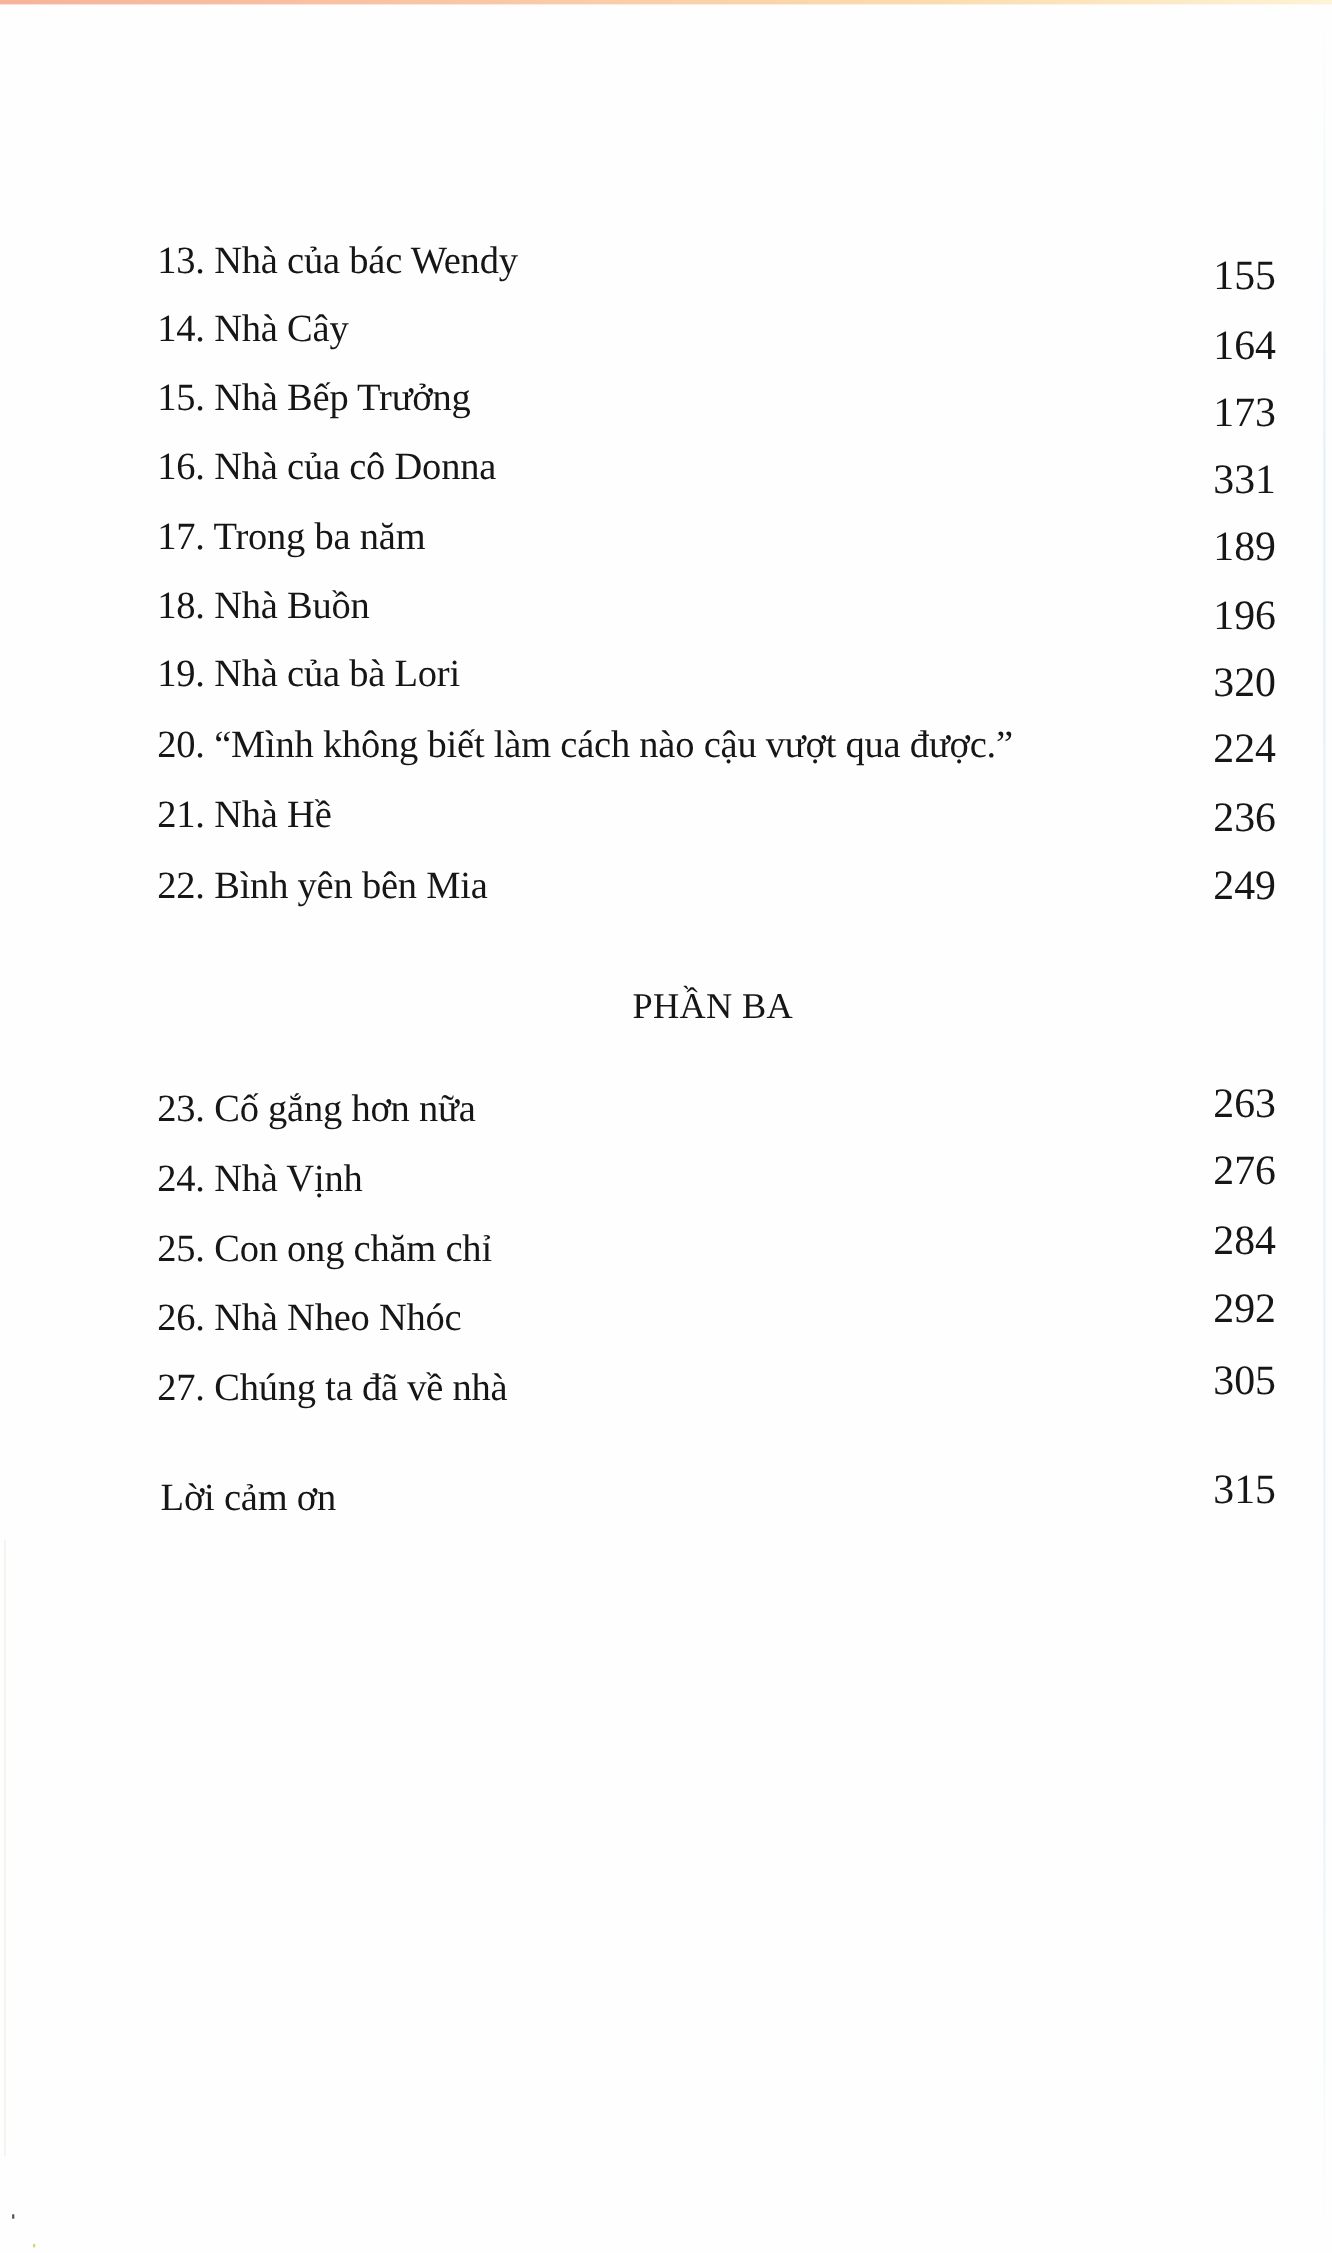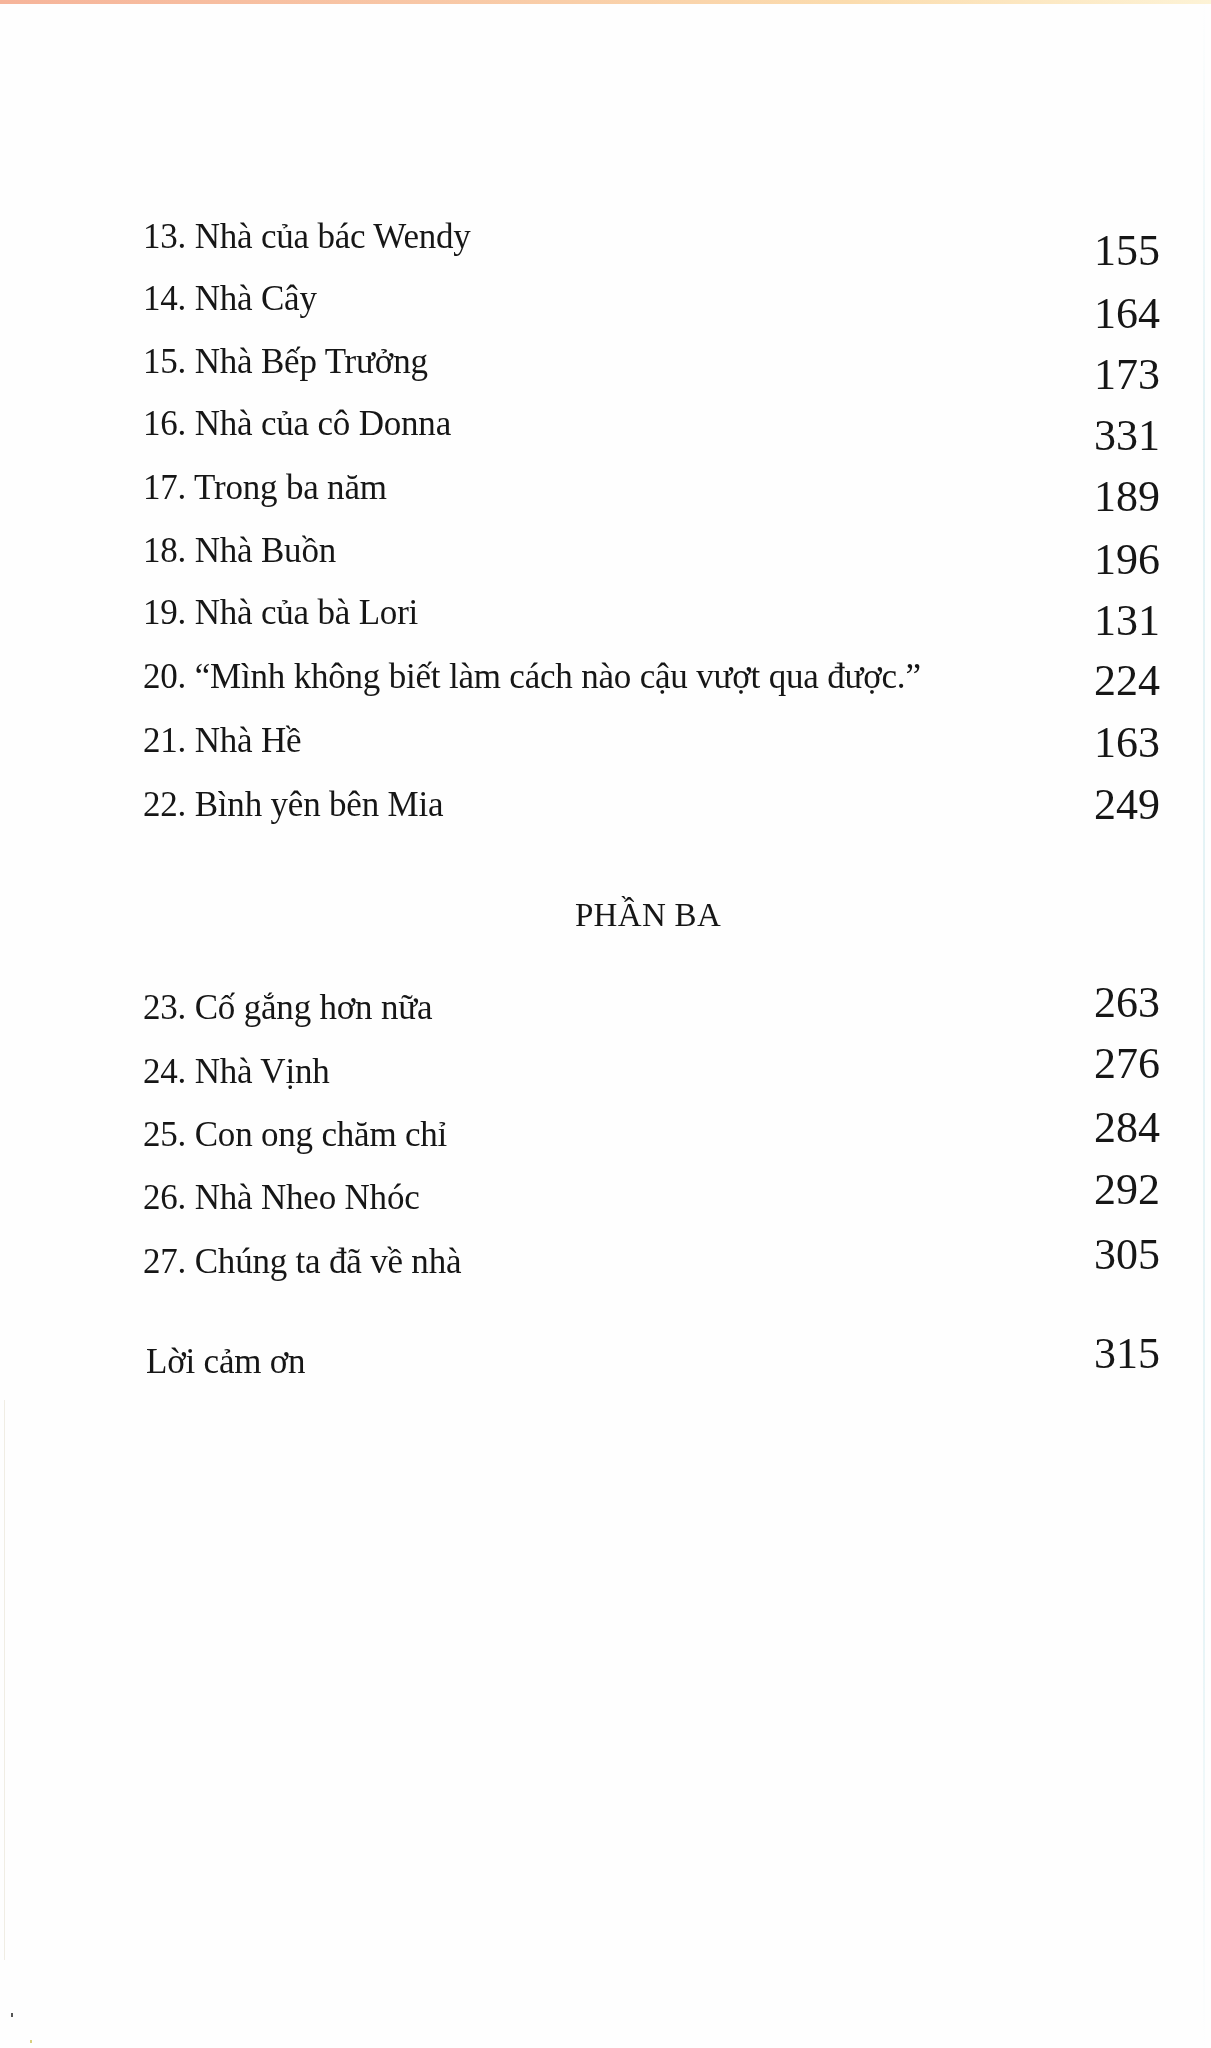--- a/index.html
+++ b/index.html
@@ -23,21 +23,21 @@
     }
     .toc { position: absolute; left: 0; top: 0; width: 1061px; height: 2048px; }
     .row { position: absolute; left: 0; width: 1211px; height: 50px; }
     .row .title {
       position: absolute; left: 143px; top: 0;
       font-size: 35px; line-height: 50px; white-space: nowrap;
       letter-spacing: -0.2px;
     }
     .row .title.italic { }
     .row .page {
-      position: absolute; right: 51px; font-size: 44px; line-height: 50px;
+      position: absolute; right: 51px; font-size: 38px; line-height: 50px;
       white-space: nowrap; text-align: right;
     }
     .section-heading {
       position: absolute; left: 0; width: 1296px; text-align: center;
       font-size: 33px; line-height: 50px; letter-spacing: 0.3px;
     }
     .speck { position: absolute; width: 2px; height: 4px; background: #555; }
     .speck2 { position: absolute; width: 2px; height: 3px; background: #d8cf80; }
   </style>
 </head>
@@ -68,29 +68,29 @@
   <div class="row" style="top:463px">
     <span class="title">17. Trong ba năm</span>
     <span class="page" style="top:9px">189</span>
   </div>
   <div class="row" style="top:526px">
     <span class="title">18. Nhà Buồn</span>
     <span class="page" style="top:9px">196</span>
   </div>
   <div class="row" style="top:588px">
     <span class="title">19. Nhà của bà Lori</span>
-    <span class="page" style="top:8px">131</span>
+    <span class="page" style="top:8px">320</span>
   </div>
   <div class="row" style="top:652px">
     <span class="title">20. “Mình không biết làm cách nào cậu vượt qua được.”</span>
     <span class="page" style="top:4px">224</span>
   </div>
   <div class="row" style="top:716px">
     <span class="title">21. Nhà Hề</span>
-    <span class="page" style="top:2px">163</span>
+    <span class="page" style="top:2px">236</span>
   </div>
   <div class="row" style="top:780px">
     <span class="title">22. Bình yên bên Mia</span>
     <span class="page" style="top:0px">249</span>
   </div>
 
   <div class="section-heading" style="top:890px">PHẦN BA</div>
 
   <div class="row" style="top:983px">
     <span class="title">23. Cố gắng hơn nữa</span>

